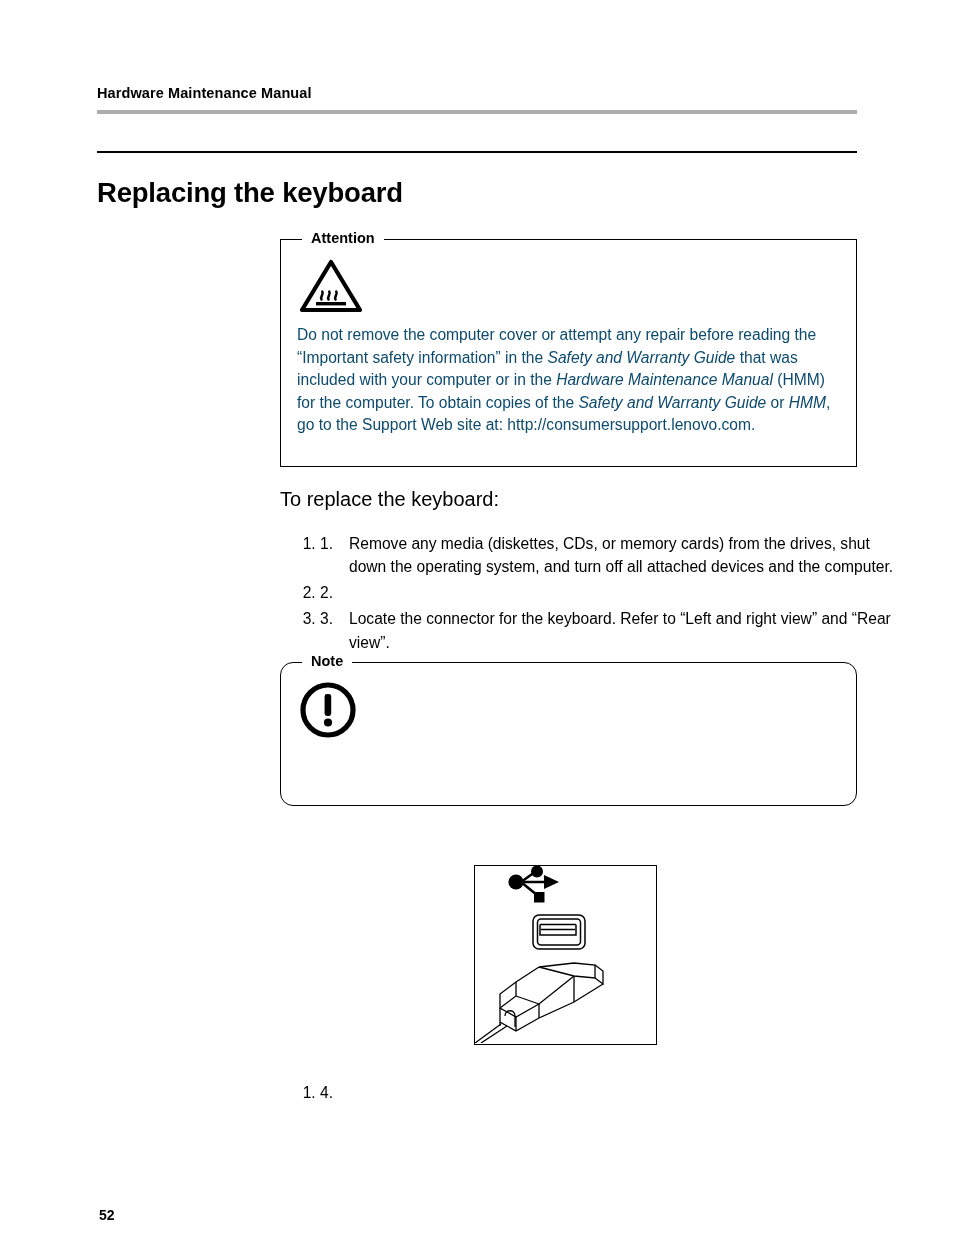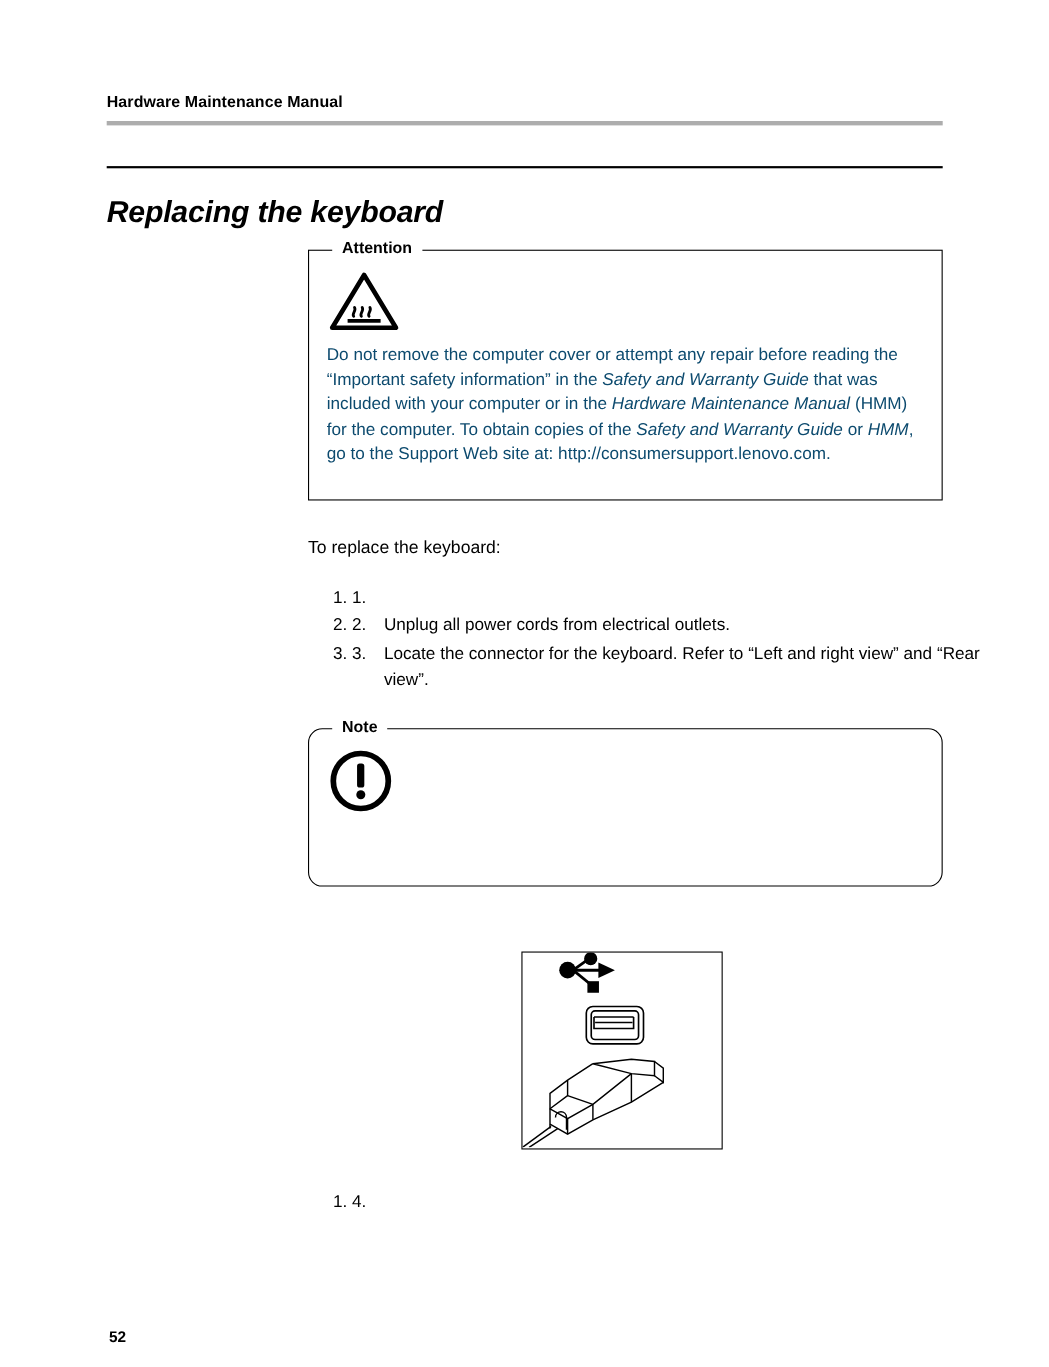--- a/index.html
+++ b/index.html
@@ -50,21 +50,20 @@
     height: 1.6px;
     background: #000;
   }
   .section-title {
     position: absolute;
     left: 97px;
     top: 159px;
     font-size: 27.5px;
     font-weight: bold;
     letter-spacing: -0.2px;
-    font-style: italic;
   }
 
   
   .callout {
     position: absolute;
     border: 1.6px solid #000;
     box-sizing: border-box;
   }
   .callout .legend {
     position: absolute;
@@ -80,21 +79,21 @@
   .callout .body {
     position: absolute;
     font-size: 15.6px;
     line-height: 22.6px;
     color: #0c4a6e;
   }
   .callout .body i { font-style: italic; }
 
   #attention-box {
     left: 280px;
-    top: 227px;
+    top: 239px;
     width: 577px;
     height: 228px;
   }
   #attention-icon {
     position: absolute;
     left: 17px;
     top: 18px;
   }
   #attention-box .body {
     left: 16px;
@@ -118,21 +117,21 @@
     left: 14px;
     top: 94px;
     width: 540px;
   }
 
   
   .lead-in {
     position: absolute;
     left: 280px;
     top: 488px;
-    font-size: 16px;
+    font-size: 20px;
     line-height: 22.6px;
   }
 
   .steps {
     position: absolute;
     left: 280px;
     font-size: 15.6px;
     line-height: 23.8px;
   }
   #steps-top { top: 516px; width: 580px; }
@@ -196,22 +195,22 @@
         <path d="M37.5 41.5 C35.6 38.8 40.2 36.6 38.3 33.6" fill="none" stroke="#000" stroke-width="2.6" stroke-linecap="round"></path>
       </svg>
     </div>
 
     <div class="body" id="attention-text"><span>Do not remove the computer cover or attempt any repair before reading the “Important safety information” in the </span><i>Safety and Warranty Guide</i><span> that was included with your computer or in the </span><i>Hardware Maintenance Manual</i><span> (HMM) for the computer. To obtain copies of the </span><i>Safety and Warranty Guide</i><span> or </span><i>HMM</i><span>, go to the Support Web site at: http://consumersupport.lenovo.com.</span></div>
   </div>
 
   <div class="lead-in">To replace the keyboard:</div>
 
   <ol class="steps" id="steps-top">
-      <li class="step"><span class="num">1.</span></li>
-      <li class="step"><span class="num">2.</span><span>Unplug all power cords from electrical outlets.</span></li>
+      <li class="step"><span class="num">1.</span><span>Remove any media (diskettes, CDs, or memory cards) from the drives, shut down the operating system, and turn off all attached devices and the computer.</span></li>
+      <li class="step"><span class="num">2.</span></li>
       <li class="step"><span class="num">3.</span><span>Locate the connector for the keyboard. Refer to “Left and right view” and “Rear view”.</span></li>
     </ol>
 
   <div class="callout" id="note-box">
     <div class="legend">Note</div>
 
     <div id="note-icon">
       <svg width="62" height="62" viewBox="0 0 62 62" aria-hidden="true">
         <circle cx="31" cy="31" r="25" fill="none" stroke="#000" stroke-width="5.2"></circle>
         <rect x="27.6" y="15" width="6.6" height="22" rx="2.4" fill="#000"></rect>

